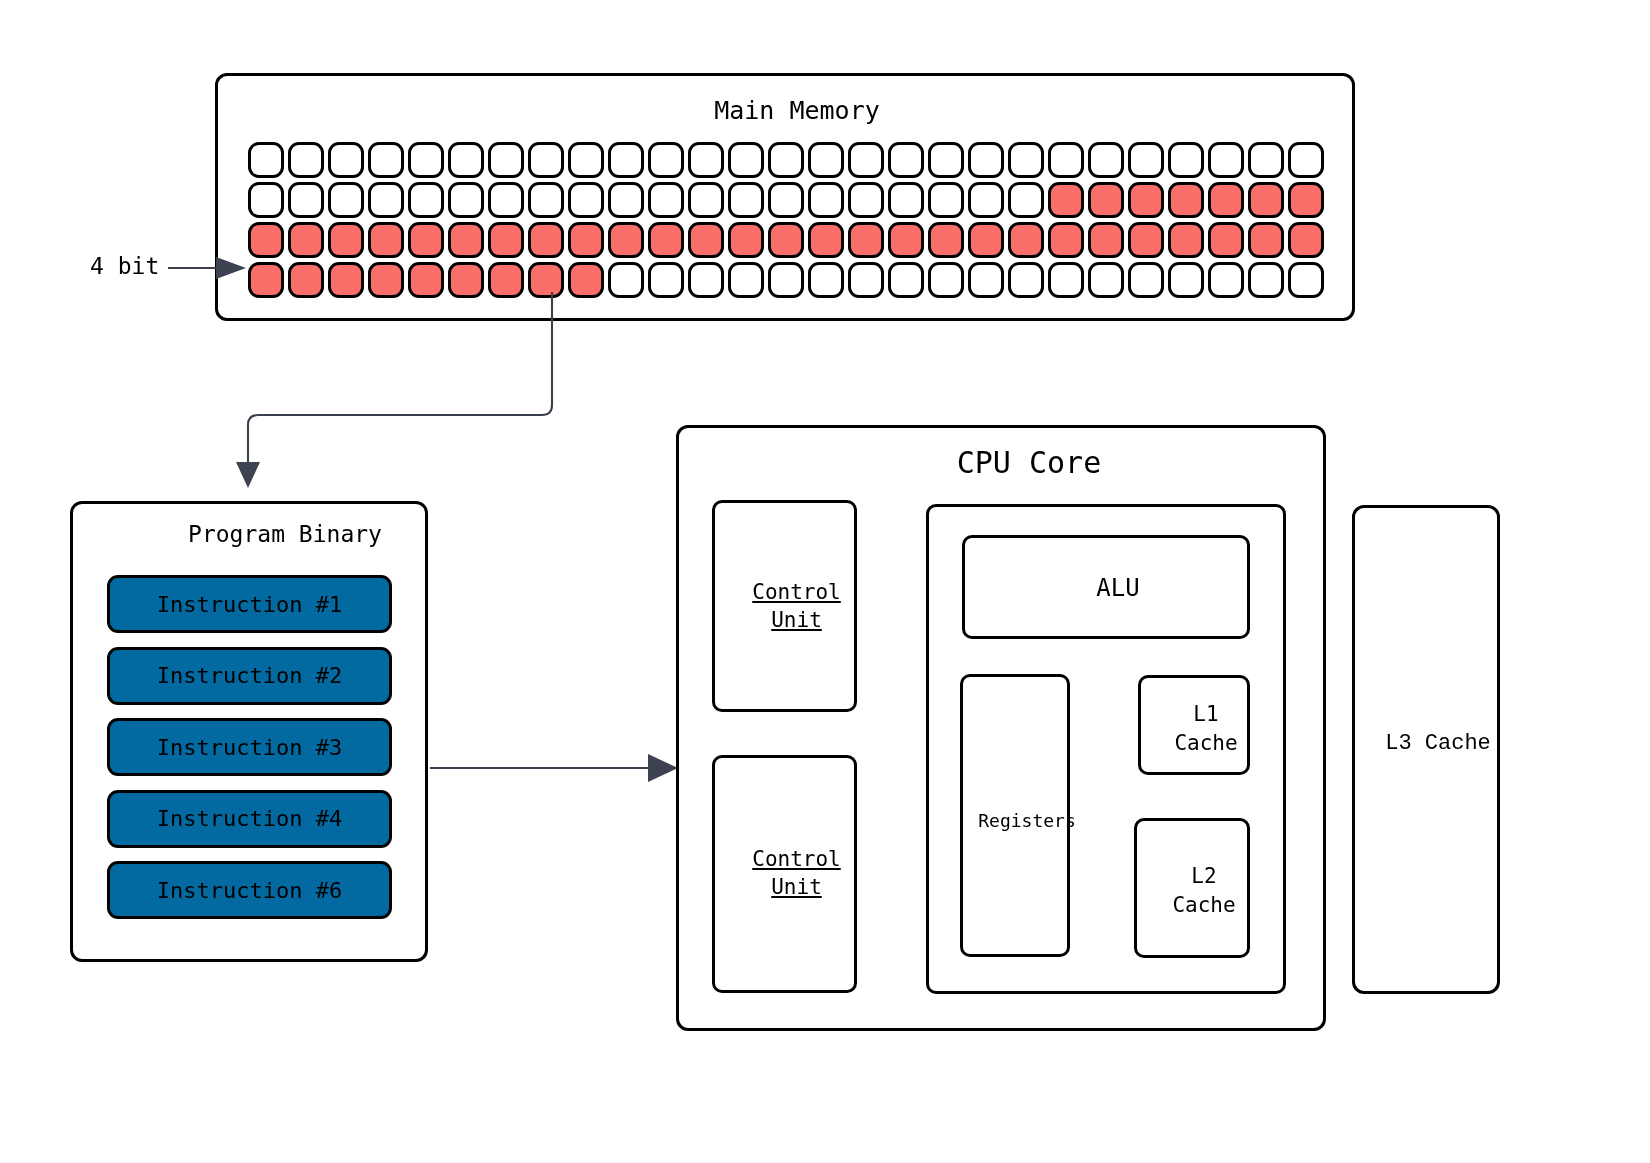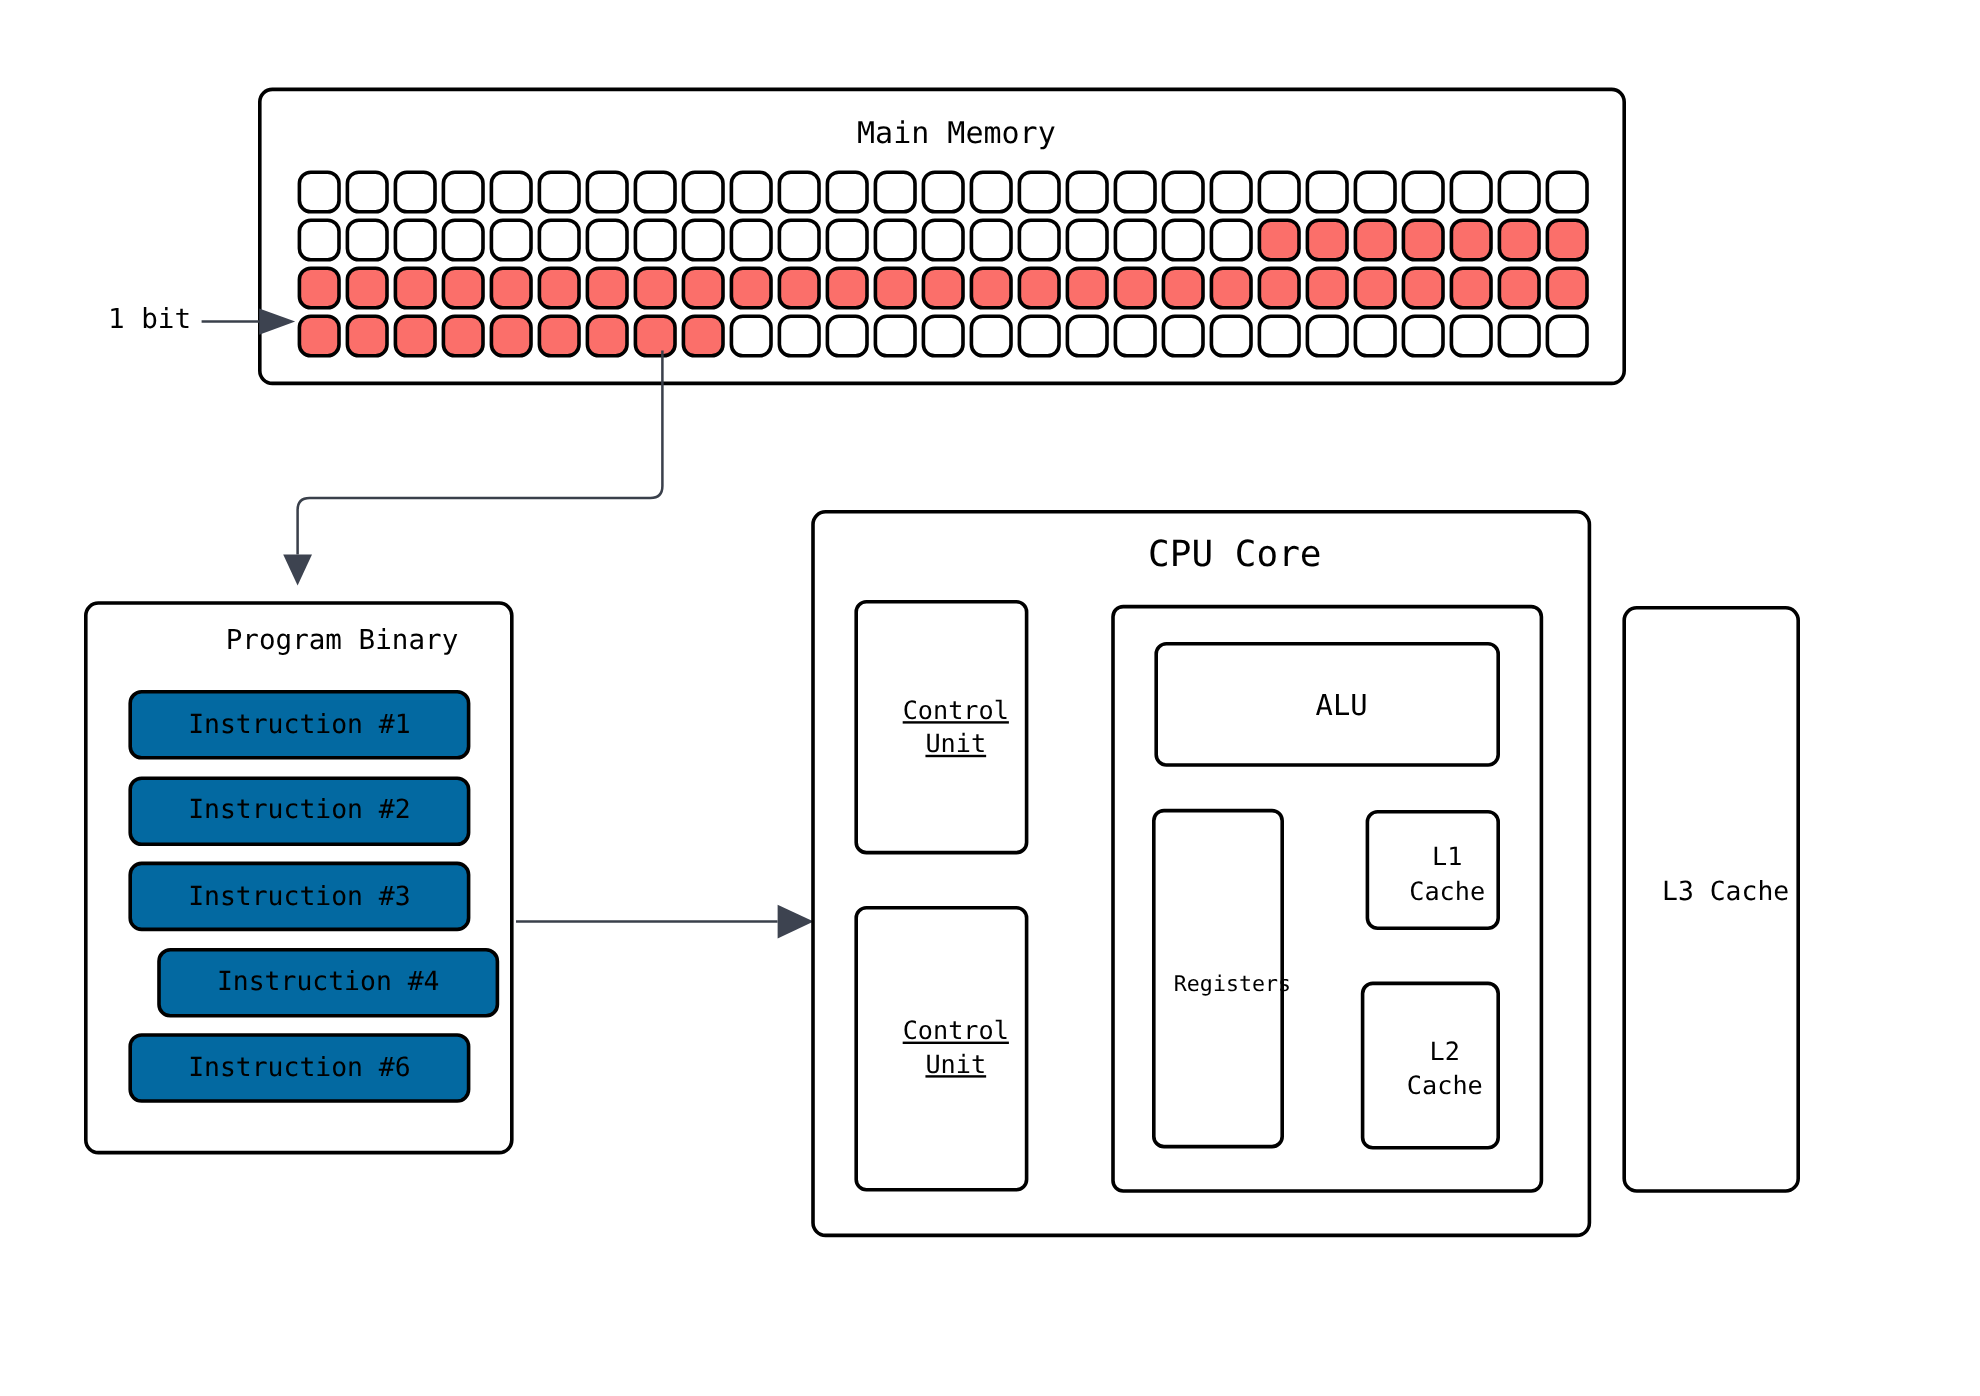--- a/index.html
+++ b/index.html
@@ -46,21 +46,21 @@
   #aluLabel{left:962px;top:574px;width:288px;font-size:24px;}
   #registers{left:960px;top:674px;width:110px;height:283px;}
   #registersLabel{left:960px;top:810px;width:110px;font-size:18px;}
   #l1{left:1138px;top:675px;width:112px;height:100px;}
   #l1Label{left:1138px;top:700px;width:112px;font-size:21px;line-height:29px;white-space:pre-line;}
   #l2{left:1134px;top:818px;width:116px;height:140px;}
   #l2Label{left:1134px;top:862px;width:116px;font-size:21px;line-height:29px;white-space:pre-line;}
 
   
   #l3{left:1352px;top:505px;width:148px;height:489px;}
-  #l3Label{left:1352px;top:731px;width:148px;font-size:22px;}
+  #l3Label{left:1352px;top:731px;width:148px;font-size:22px;font-family:Liberation Mono, monospace;}
 </style>
 </head>
 <body>
 
 <div id="stage">
 
   <div class="box" id="mainMemory"></div>
   <div class="label" id="mainMemoryTitle">Main Memory</div>
 
   <div id="memGrid">
@@ -175,21 +175,21 @@
         <div class="mem-cell"></div>
         <div class="mem-cell"></div>
         <div class="mem-cell"></div>
         <div class="mem-cell"></div>
         <div class="mem-cell"></div>
         <div class="mem-cell"></div>
         <div class="mem-cell"></div>
       </div>
     </div>
 
-  <div class="label" id="oneBitLabel">1 bit</div>
+  <div class="label" id="oneBitLabel">4 bit</div>
 
   <svg class="conn">
 
     <g>
       <path class="thin" d="M 168 268 L 216 268"></path>
       <polygon class="arrowhead" points="216,257 246,268 216,279"></polygon>
     </g>
 
     <g>
       <path class="thin" d="M 552 292 L 552 405 Q 552 415 542 415 L 258 415 Q 248 415 248 425 L 248 462"></path>
@@ -214,21 +214,21 @@
   <div id="instrList">
       <div class="instr" style="top: 575px;">
         <span>Instruction #1</span>
       </div>
       <div class="instr" style="top: 646.5px;">
         <span>Instruction #2</span>
       </div>
       <div class="instr" style="top: 718px;">
         <span>Instruction #3</span>
       </div>
-      <div class="instr" style="top: 789.5px; margin-left: 24px;">
+      <div class="instr" style="top: 789.5px;">
         <span>Instruction #4</span>
       </div>
       <div class="instr" style="top: 861px;">
         <span>Instruction #6</span>
       </div>
     </div>
 
   <div class="box" id="cpuCore"></div>
   <div class="label" id="cpuCoreTitle">CPU Core</div>
 

